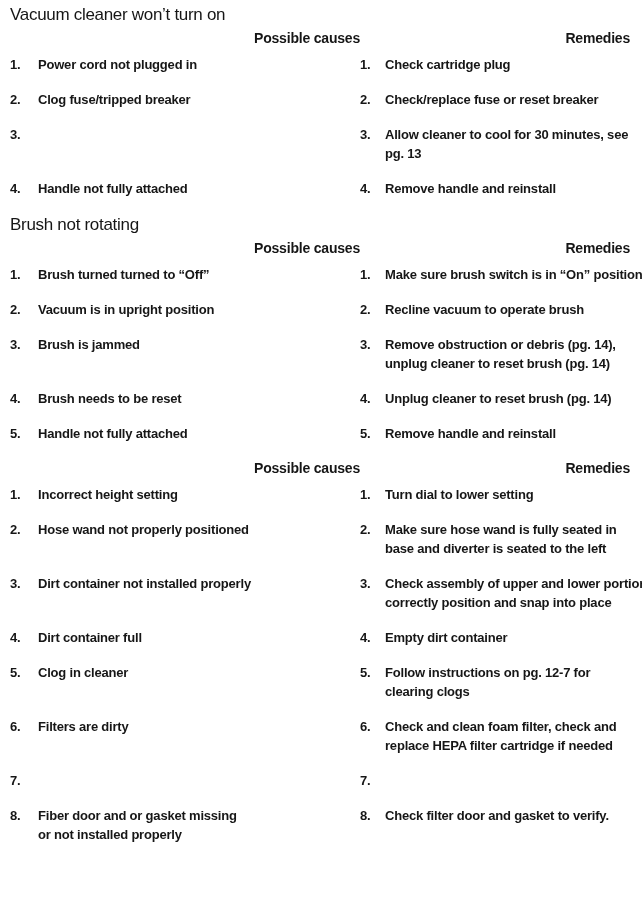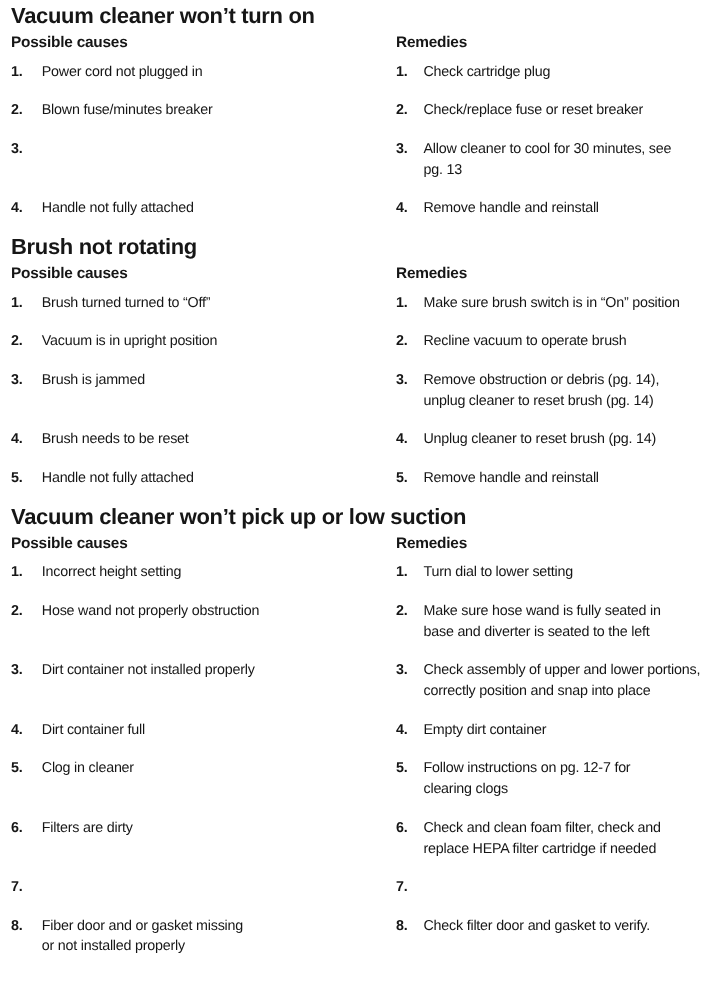--- a/index.html
+++ b/index.html
@@ -10,30 +10,31 @@
     color: #161616;
     font-family: "Liberation Sans", sans-serif;
     overflow: hidden;
   }
   .page {
     padding: 4px 0 0 10px;
   }
   .section { margin: 0; }
   .section + .section { margin-top: 12px; }
   .section-title {
-    font-size: 20px;
-    font-weight: 700;
+    font-size: 17px;
+    font-weight: 400;
     line-height: 22px;
     letter-spacing: -0.3px;
     margin: 0 0 3px 0;
   }
   .col-headers {
     display: grid;
     grid-template-columns: 350px 1fr;
-    margin: 0 0 7px 0;
+    margin: 0 12px 7px 0;
+    text-align: right;
   }
   .hdr {
     font-size: 14px;
     font-weight: 700;
     line-height: 19px;
     letter-spacing: -0.2px;
   }
   .row {
     display: grid;
     grid-template-columns: 350px 1fr;
@@ -47,21 +48,21 @@
     letter-spacing: -0.2px;
   }
   .num {
     font-weight: 700;
     flex: 0 0 auto;
   }
   .cause .num { width: 28px; }
   .remedy .num { width: 25px; }
   .txt {
     white-space: pre;
-    font-weight: 400;
+    font-weight: 700;
   }
 </style>
 </head>
 <body>
 
 <div class="page">
 
   <div class="section">
     <h2 class="section-title">Vacuum cleaner won’t turn on</h2>
     <div class="col-headers">
@@ -74,21 +75,21 @@
           <span class="txt">Power cord not plugged in</span>
         </div>
       <div class="cell remedy">
           <span class="num">1.</span>
           <span class="txt">Check cartridge plug</span>
         </div>
     </div>
     <div class="row">
       <div class="cell cause">
           <span class="num">2.</span>
-          <span class="txt">Blown fuse/minutes breaker</span>
+          <span class="txt">Clog fuse/tripped breaker</span>
         </div>
       <div class="cell remedy">
           <span class="num">2.</span>
           <span class="txt">Check/replace fuse or reset breaker</span>
         </div>
     </div>
     <div class="row">
       <div class="cell cause">
           <span class="num">3.</span>
         </div>
@@ -163,39 +164,38 @@
           <span class="txt">Handle not fully attached</span>
         </div>
       <div class="cell remedy">
           <span class="num">5.</span>
           <span class="txt">Remove handle and reinstall</span>
         </div>
     </div>
   </div>
 
   <div class="section">
-    <h2 class="section-title">Vacuum cleaner won’t pick up or low suction</h2>
     <div class="col-headers">
       <div class="hdr">Possible causes</div>
       <div class="hdr">Remedies</div>
     </div>
     <div class="row">
       <div class="cell cause">
           <span class="num">1.</span>
           <span class="txt">Incorrect height setting</span>
         </div>
       <div class="cell remedy">
           <span class="num">1.</span>
           <span class="txt">Turn dial to lower setting</span>
         </div>
     </div>
     <div class="row">
       <div class="cell cause">
           <span class="num">2.</span>
-          <span class="txt">Hose wand not properly obstruction</span>
+          <span class="txt">Hose wand not properly positioned</span>
         </div>
       <div class="cell remedy">
           <span class="num">2.</span>
           <span class="txt">Make sure hose wand is fully seated in
 base and diverter is seated to the left</span>
         </div>
     </div>
     <div class="row">
       <div class="cell cause">
           <span class="num">3.</span>

